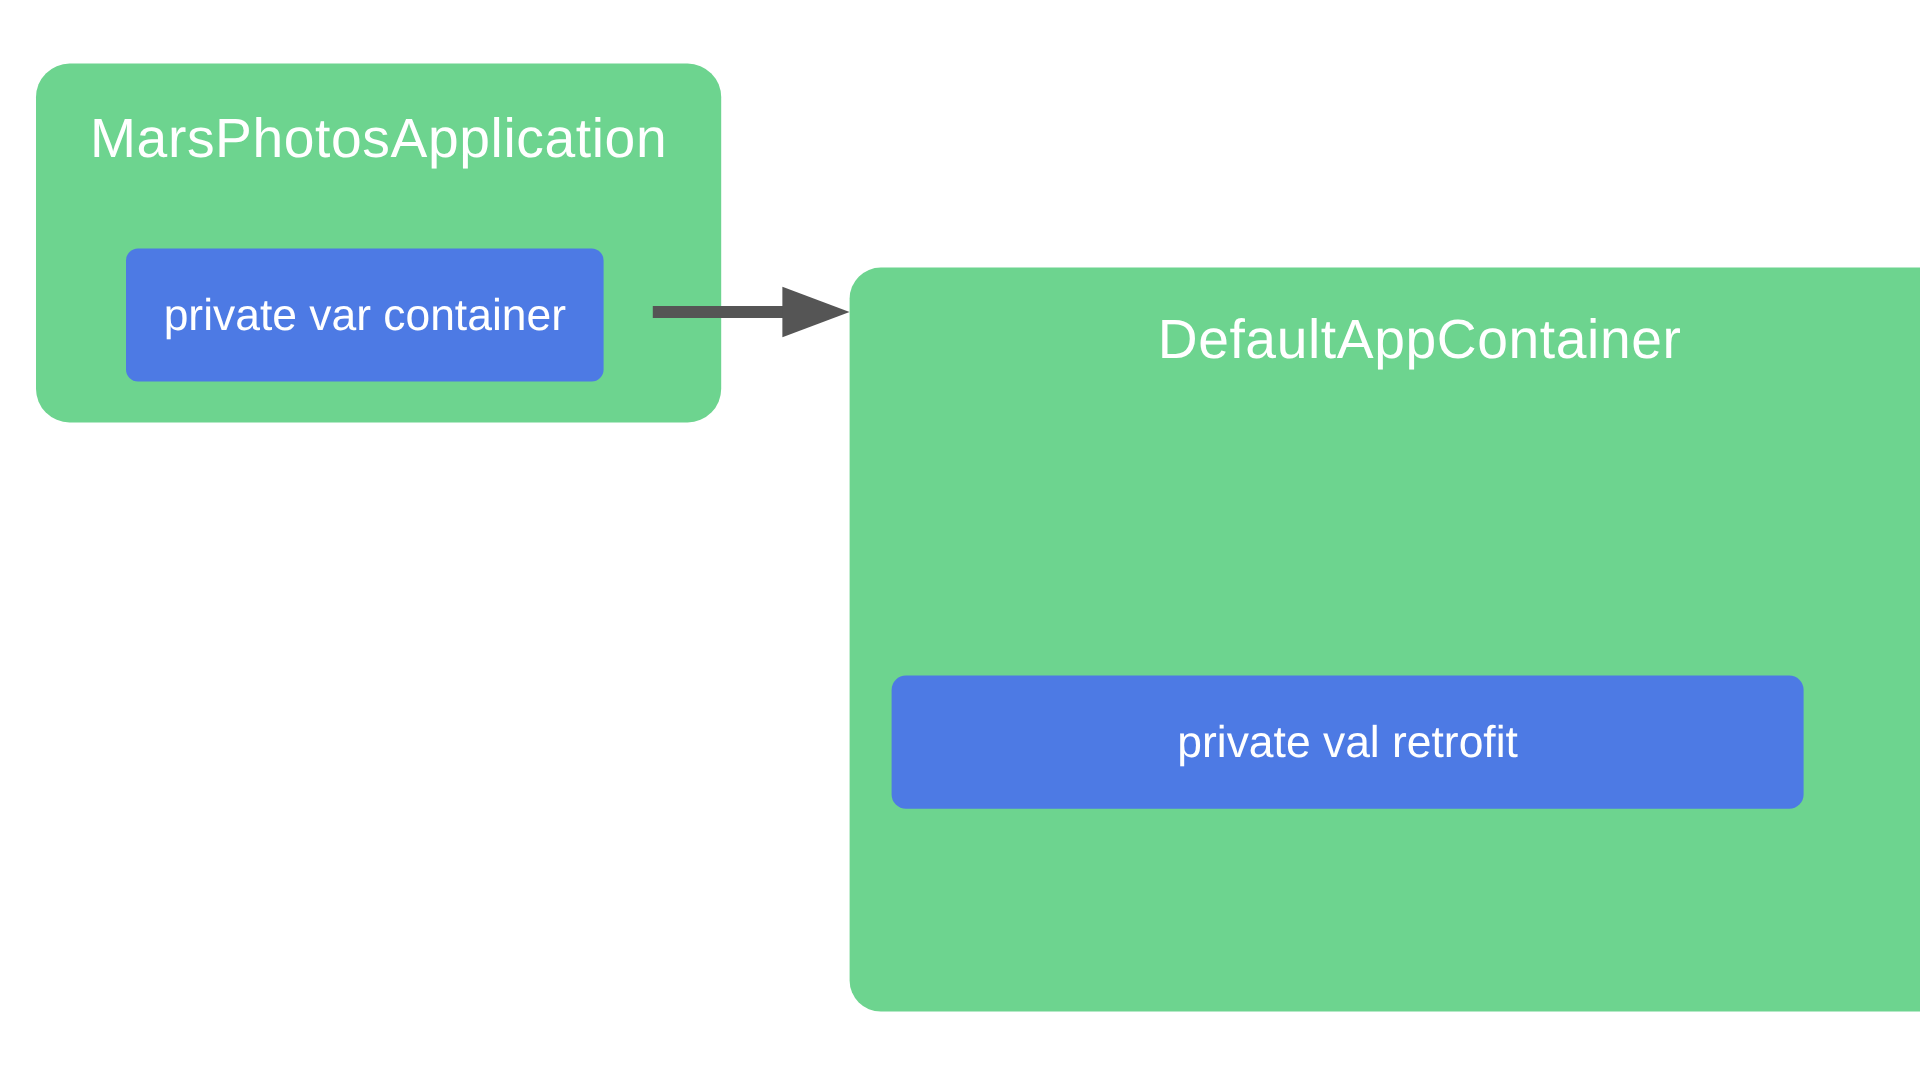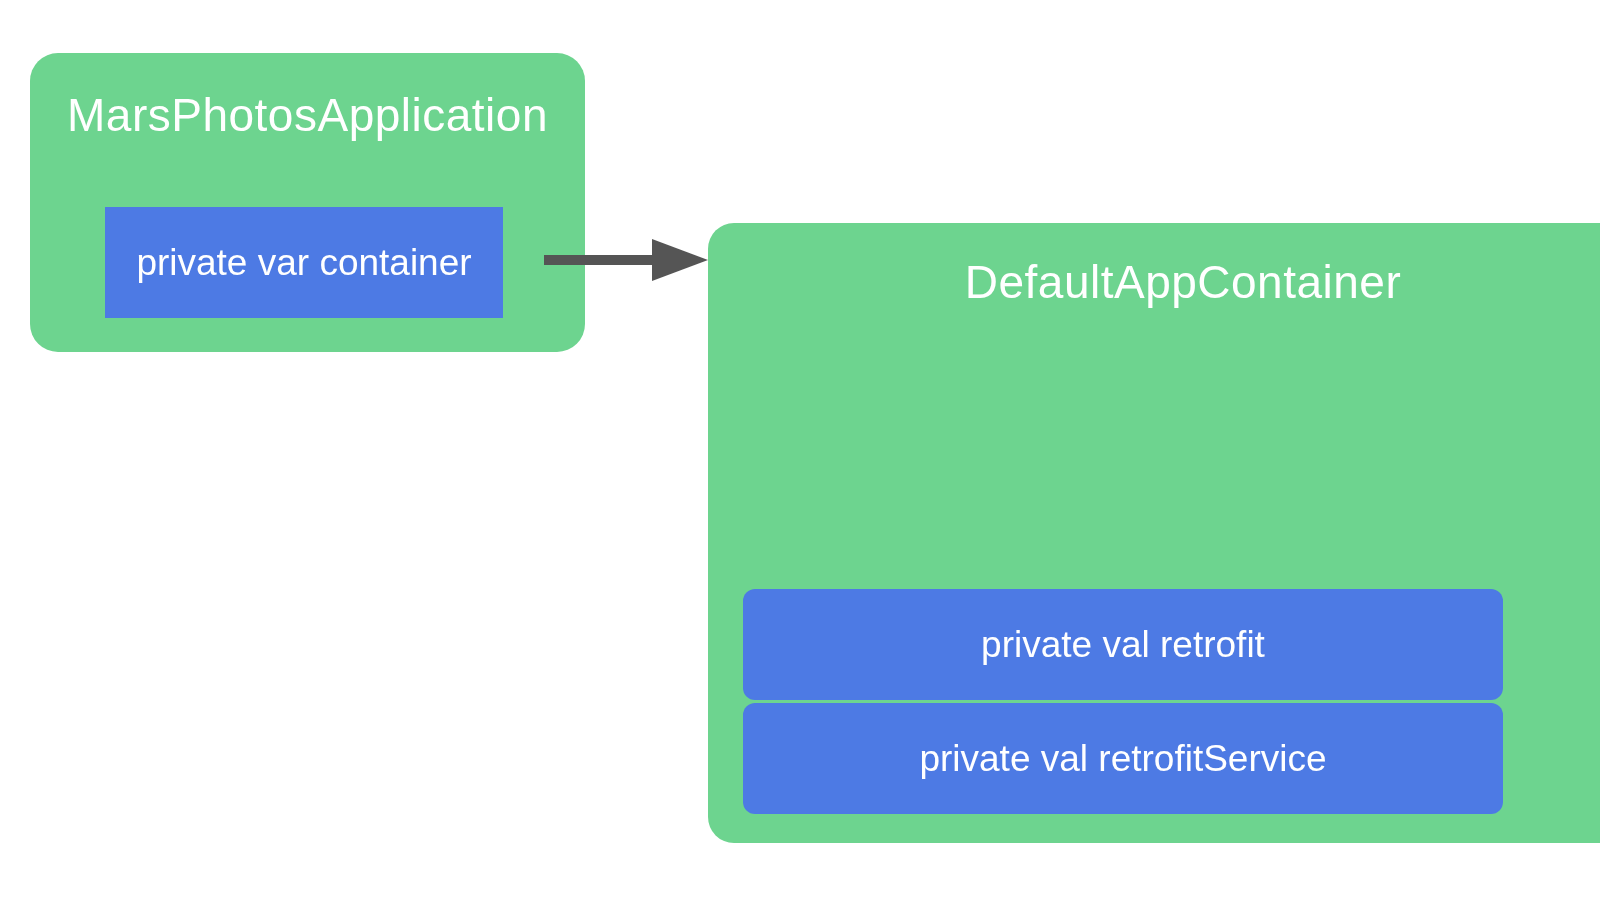--- a/index.html
+++ b/index.html
@@ -18,20 +18,21 @@
   .class-box {
     position: absolute;
     background: #6dd48f;
   }
   .class-box.left {
     left: 30px;
     top: 53px;
     width: 555px;
     height: 299px;
     border-radius: 28px;
+    padding-left: 16px;
   }
   .class-box.right {
     left: 708px;
     top: 223px;
     width: 950px;
     height: 620px;
     border-radius: 26px;
   }
   .class-title {
     position: absolute;
@@ -59,31 +60,31 @@
     display: flex;
     align-items: center;
     justify-content: center;
     white-space: nowrap;
   }
   .class-box.left .member {
     left: 75px;
     top: 154px;
     width: 398px;
     height: 111px;
-    border-radius: 0;
+    border-radius: 10px;
   }
   .class-box.right .member {
     left: 35px;
     width: 760px;
     height: 111px;
     border-radius: 12px;
   }
   .member.m0 { top: 94px; }
   .member.m1 { top: 222px; }
-  .member.m2 { top: 366px; }
+  .member.m2 { top: 340px; }
   .member.m3 { top: 480px; }
   .arrow-svg {
     position: absolute;
     left: 540px;
     top: 233px;
     width: 172px;
     height: 54px;
   }
 </style>
 </head>
@@ -97,16 +98,15 @@
   </div>
 
   <svg class="arrow-svg" viewBox="0 0 172 54" aria-hidden="true">
     <line x1="4" y1="27" x2="116" y2="27" stroke="#555555" stroke-width="10"></line>
     <polygon points="112,6 168,27 112,48" fill="#555555"></polygon>
   </svg>
 
   <div class="class-box right">
     <div class="class-title">DefaultAppContainer</div>
     <div class="member m2">private val retrofit</div>
-    <div class="member m3">private val retrofitService</div>
   </div>
 
 </div>
 
 </body></html>

